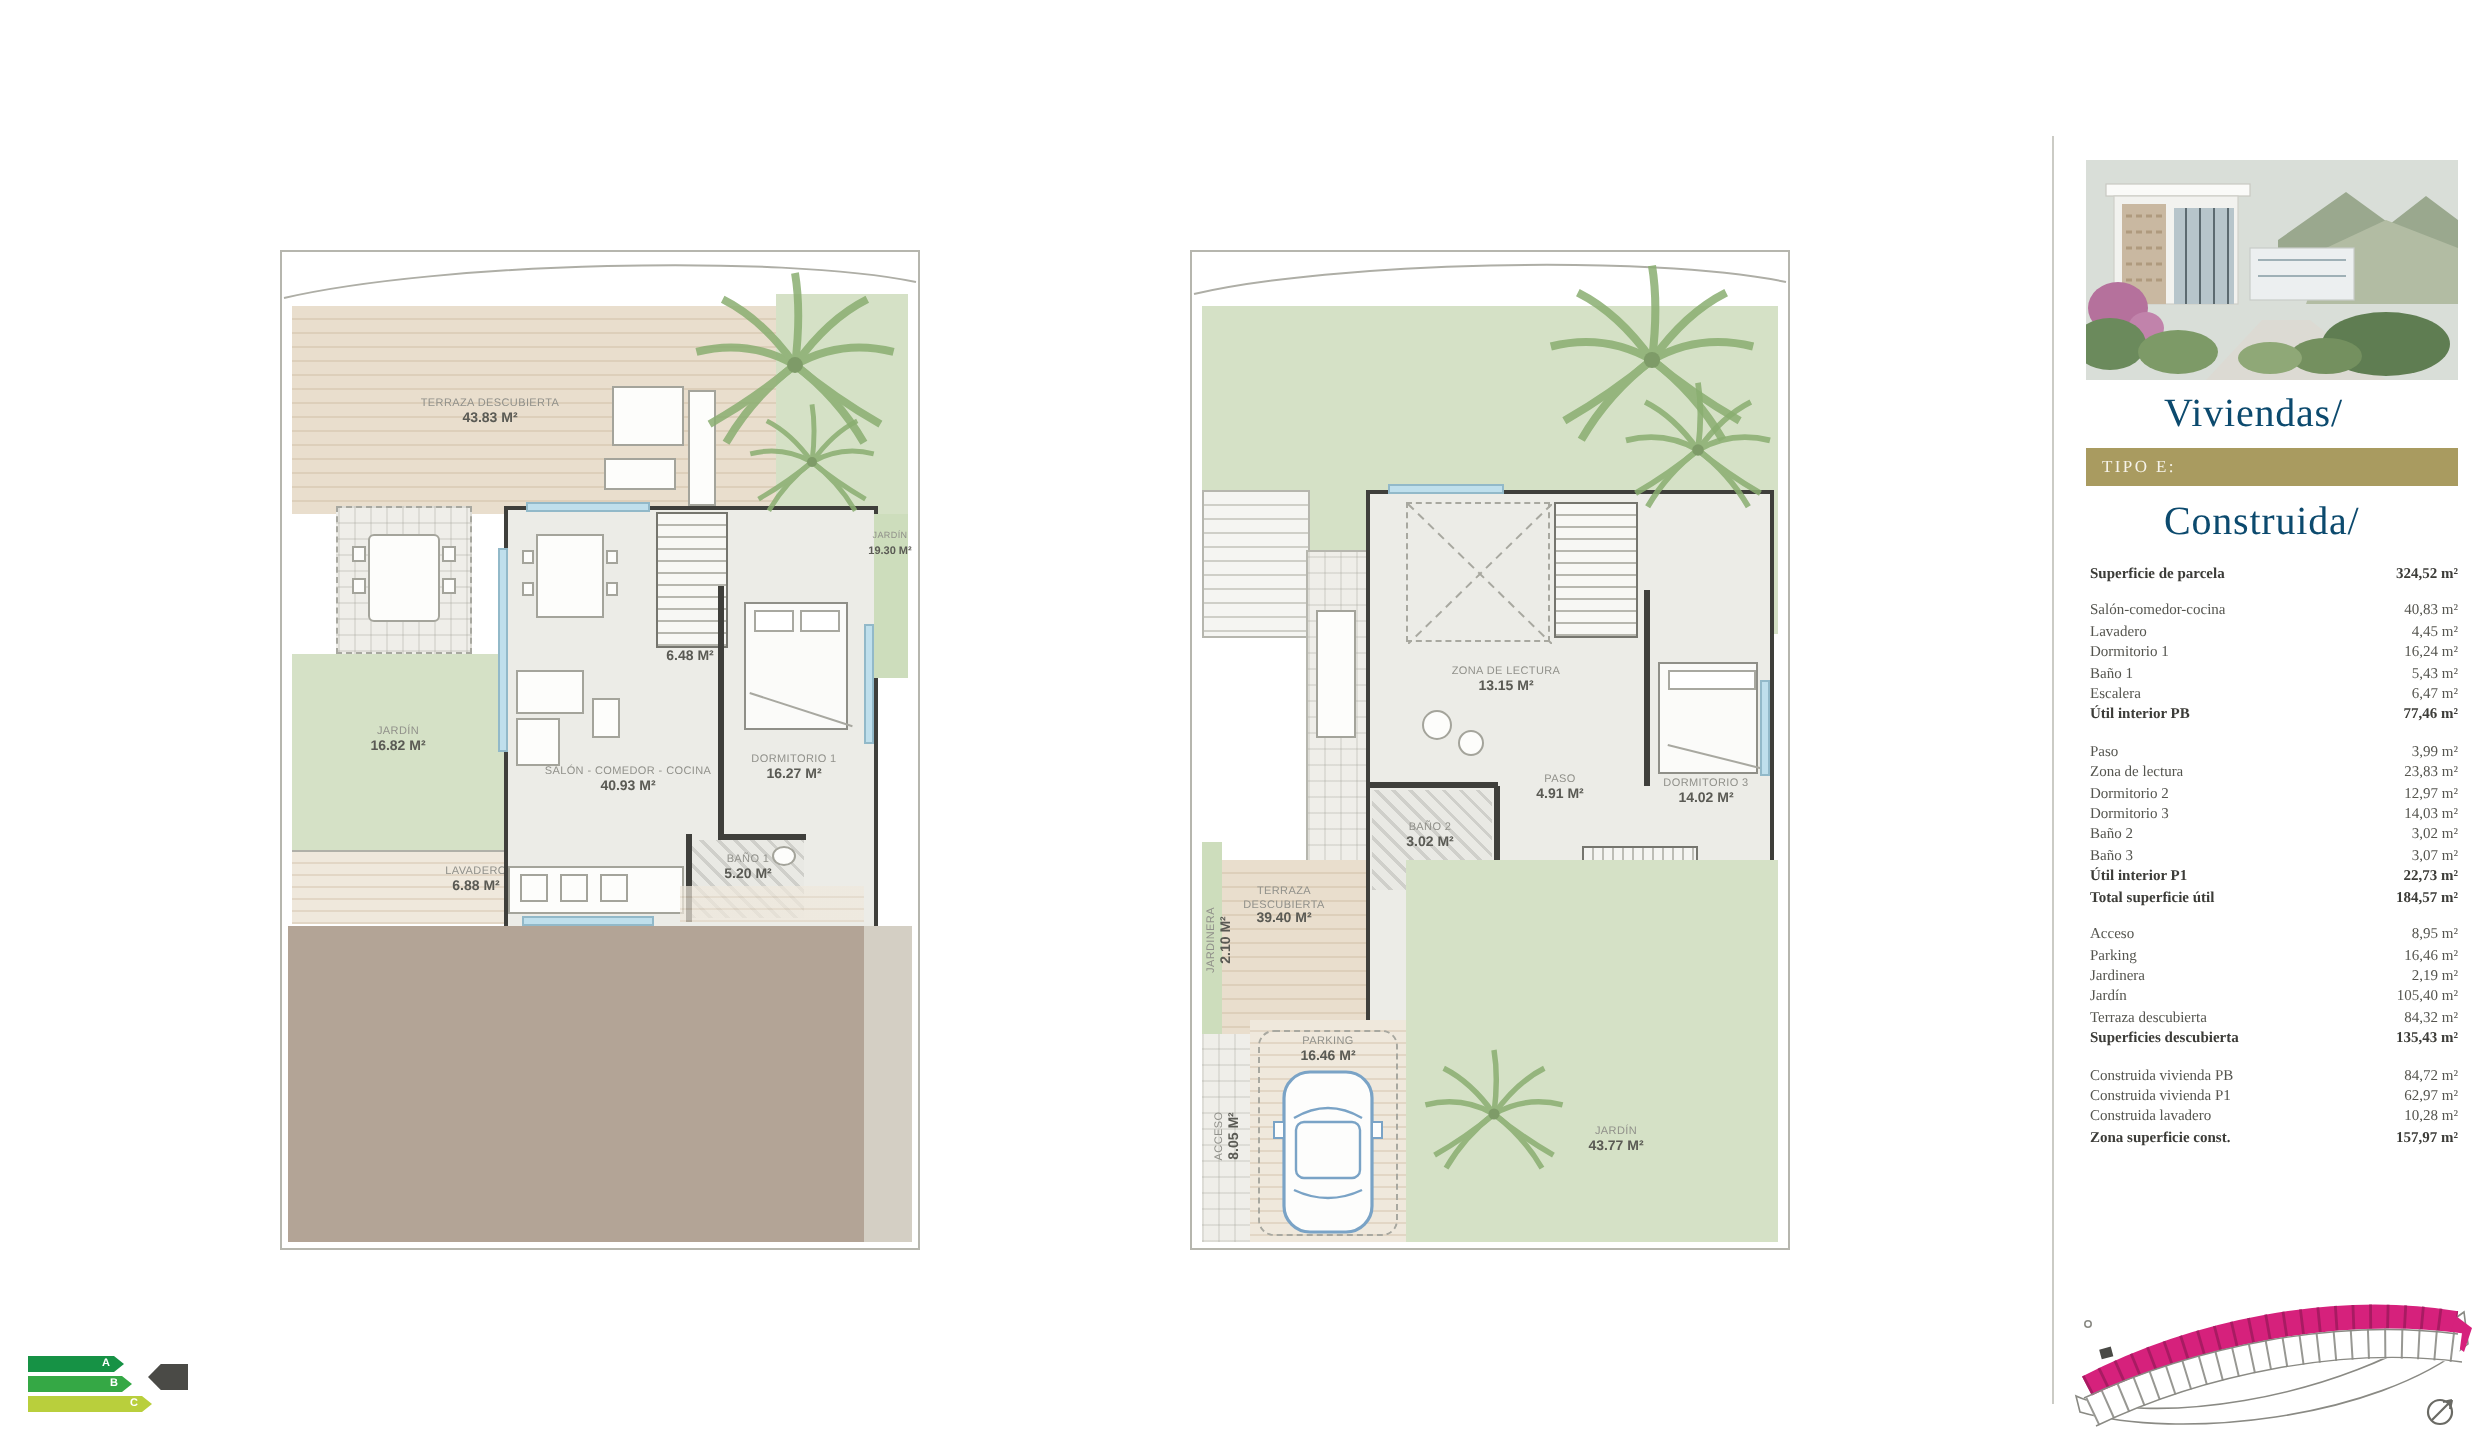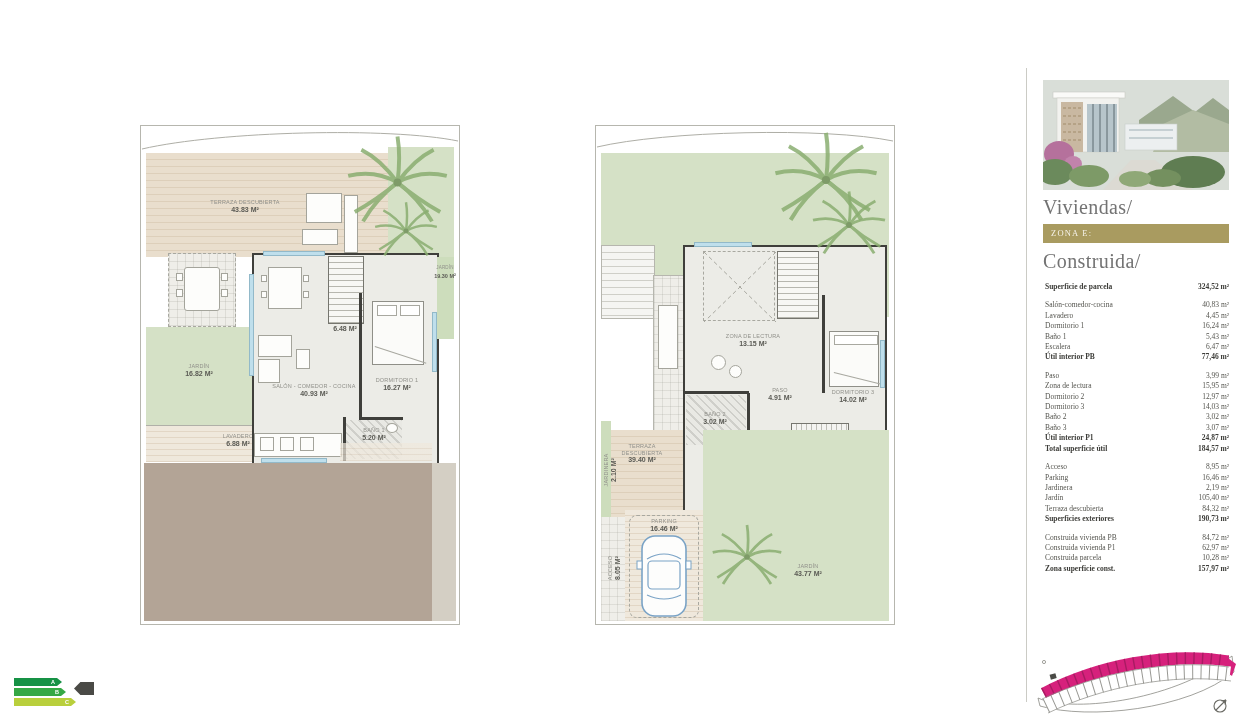--- a/index.html
+++ b/index.html
@@ -32,21 +32,21 @@
        letter-spacing:.2px;font-family:"Liberation Sans",sans-serif;text-transform:uppercase;}
   .lbl .area{display:block;font-size:7px;color:#5a5a54;letter-spacing:0;margin-top:1px;font-weight:bold;}
   .lbl.rot{transform:rotate(-90deg);transform-origin:left top;}
 
   .bed{position:absolute;background:#fbfbf9;border:1px solid #8f8f88;box-sizing:border-box;}
   .pillow{position:absolute;background:#fff;border:1px solid #a8a8a0;}
   .diag{position:absolute;height:1px;background:#a8a8a0;transform-origin:left top;}
 
   
   .divider{position:absolute;width:1px;background:#cbcbc5;}
-  .title{position:absolute;font-size:20px;letter-spacing:.4px;color:#737373;}
+  .title{position:absolute;font-size:20px;letter-spacing:.4px;color:#0c4a6e;margin-left:39px;}
   .badge{position:absolute;background:#a99b60;color:#f6f3ea;font-size:8.5px;letter-spacing:1.2px;
          font-variant:small-caps;padding:4px 0 3px 8px;box-sizing:border-box;}
   .surf-list{position:absolute;font-size:7.5px;color:#55554f;}
   .srow{display:flex;justify-content:space-between;line-height:10.4px;}
   .srow.bold{font-weight:bold;color:#3c3c38;}
   .srow.gap{margin-top:8px;}
 
   
   .ebar{position:absolute;height:8px;color:#fff;font-family:"Liberation Sans",sans-serif;
         font-size:5.5px;font-weight:bold;line-height:8px;text-align:right;
@@ -332,21 +332,21 @@
     <ellipse cx="16" cy="74" rx="15" ry="13" fill="#b5719c"></ellipse>
     <ellipse cx="30" cy="84" rx="9" ry="8" fill="#c183ab"></ellipse>
     <ellipse cx="12" cy="92" rx="18" ry="13" fill="#6b8a5c"></ellipse>
     <ellipse cx="46" cy="96" rx="20" ry="11" fill="#7d9a67"></ellipse>
     <ellipse cx="150" cy="92" rx="32" ry="16" fill="#5f7d52"></ellipse>
     <ellipse cx="120" cy="98" rx="18" ry="9" fill="#74905f"></ellipse>
     <ellipse cx="92" cy="99" rx="16" ry="8" fill="#8fa877"></ellipse>
   </svg>
 
   <div class="title" style="left:1043px;top:196px;">Viviendas/</div>
-  <div class="badge" style="left:1043px;top:224px;width:186px;height:19px;">ZONA E:</div>
+  <div class="badge" style="left:1043px;top:224px;width:186px;height:19px;">TIPO E:</div>
   <div class="title" style="left:1043px;top:250px;">Construida/</div>
 
   <div class="surf-list" style="left:1045px;top:282px;width:184px;">
 
       <div class="srow bold">
         <span class="slabel">Superficie de parcela</span>
         <span class="svalue">324,52 m²</span>
       </div>
 
       <div class="srow gap">
@@ -379,21 +379,21 @@
         <span class="svalue">77,46 m²</span>
       </div>
 
       <div class="srow gap">
         <span class="slabel">Paso</span>
         <span class="svalue">3,99 m²</span>
       </div>
 
       <div class="srow">
         <span class="slabel">Zona de lectura</span>
-        <span class="svalue">15,95 m²</span>
+        <span class="svalue">23,83 m²</span>
       </div>
 
       <div class="srow">
         <span class="slabel">Dormitorio 2</span>
         <span class="svalue">12,97 m²</span>
       </div>
 
       <div class="srow">
         <span class="slabel">Dormitorio 3</span>
         <span class="svalue">14,03 m²</span>
@@ -404,21 +404,21 @@
         <span class="svalue">3,02 m²</span>
       </div>
 
       <div class="srow">
         <span class="slabel">Baño 3</span>
         <span class="svalue">3,07 m²</span>
       </div>
 
       <div class="srow bold">
         <span class="slabel">Útil interior P1</span>
-        <span class="svalue">24,87 m²</span>
+        <span class="svalue">22,73 m²</span>
       </div>
 
       <div class="srow bold">
         <span class="slabel">Total superficie útil</span>
         <span class="svalue">184,57 m²</span>
       </div>
 
       <div class="srow gap">
         <span class="slabel">Acceso</span>
         <span class="svalue">8,95 m²</span>
@@ -438,36 +438,36 @@
         <span class="slabel">Jardín</span>
         <span class="svalue">105,40 m²</span>
       </div>
 
       <div class="srow">
         <span class="slabel">Terraza descubierta</span>
         <span class="svalue">84,32 m²</span>
       </div>
 
       <div class="srow bold">
-        <span class="slabel">Superficies exteriores</span>
-        <span class="svalue">190,73 m²</span>
+        <span class="slabel">Superficies descubierta</span>
+        <span class="svalue">135,43 m²</span>
       </div>
 
       <div class="srow gap">
         <span class="slabel">Construida vivienda PB</span>
         <span class="svalue">84,72 m²</span>
       </div>
 
       <div class="srow">
         <span class="slabel">Construida vivienda P1</span>
         <span class="svalue">62,97 m²</span>
       </div>
 
       <div class="srow">
-        <span class="slabel">Construida parcela</span>
+        <span class="slabel">Construida lavadero</span>
         <span class="svalue">10,28 m²</span>
       </div>
 
       <div class="srow bold">
         <span class="slabel">Zona superficie const.</span>
         <span class="svalue">157,97 m²</span>
       </div>
     </div>
 
   <div class="abs" style="left:12px;top:676px;width:110px;height:40px;">

